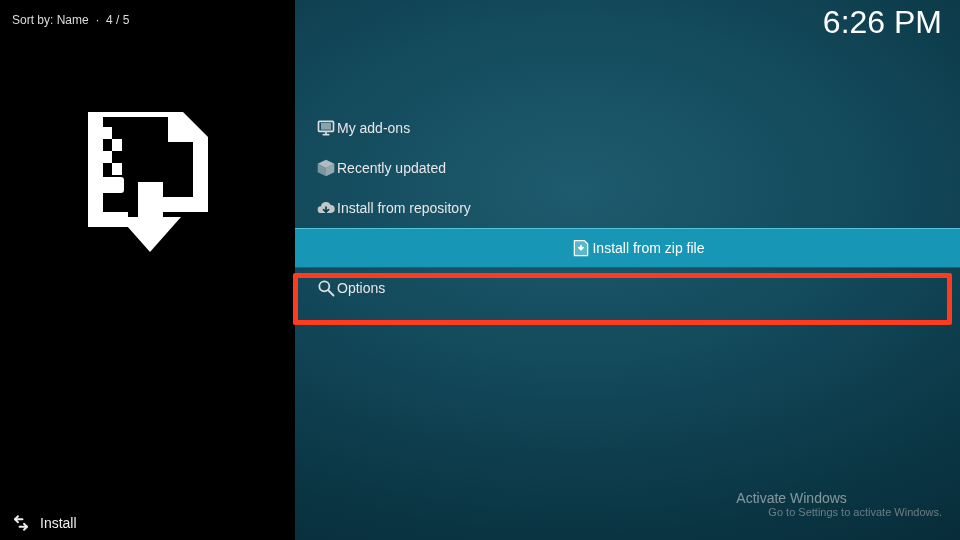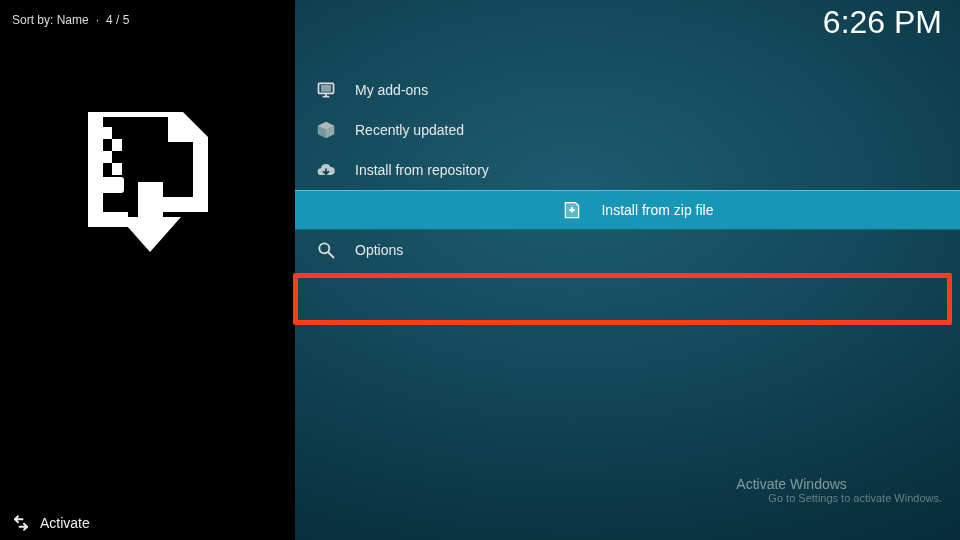--- a/index.html
+++ b/index.html
@@ -42,37 +42,36 @@
       left: 12px;
       display: flex;
       align-items: center;
       gap: 10px;
       font-size: 14px;
       color: #eee;
     }
     .main {
       flex: 1;
       position: relative;
-      padding-top: 70px;
+      padding-top: 108px;
     }
     .clock {
       position: absolute;
       top: 4px;
       right: 18px;
       font-size: 32px;
       font-weight: 300;
       color: #fff;
     }
     .menu-list { width: 100%; }
     .menu-item {
       height: 40px;
       display: flex;
       align-items: center;
       padding-left: 20px;
-      gap: 18px;
       color: #e8e8e8;
       font-size: 14px;
     }
     .menu-item .icon {
       width: 22px; height: 22px;
       display: flex; align-items: center; justify-content: center;
       color: #ddd;
     }
     .menu-item.selected {
       background: #1797b5;
@@ -83,21 +82,21 @@
     }
     .menu-item.selected .icon { color: #fff; }
     .highlight-box {
       position: absolute;
       border: 5px solid #ff3b1f;
       pointer-events: none;
       border-radius: 2px;
     }
     .watermark {
       position: absolute;
-      bottom: 36px;
+      bottom: 22px;
       right: 18px;
       text-align: left;
       color: rgba(230,230,230,0.55);
     }
     .watermark .l1 { font-size: 14px; }
     .watermark .l2 { font-size: 11px; color: rgba(200,200,200,0.5); margin-left: 32px; }
     svg { display: block; }
   </style>
 </head>
 <body>
@@ -124,21 +123,21 @@
     </div>
 
     <div class="options-bar">
       <span class="icon">
         <svg width="18" height="18" viewBox="0 0 24 24" fill="#eee">
           <path d="M8 3 L4 7 L8 11 M16 13 L20 17 L16 21" stroke="#eee" stroke-width="2.5" fill="none" stroke-linecap="round" stroke-linejoin="round"></path>
           <line x1="4" y1="7" x2="14" y2="7" stroke="#eee" stroke-width="2.5" stroke-linecap="round"></line>
           <line x1="20" y1="17" x2="10" y2="17" stroke="#eee" stroke-width="2.5" stroke-linecap="round"></line>
         </svg>
       </span>
-      <span>Activate</span>
+      <span>Install</span>
     </div>
   </div>
 
   <div class="main">
     <div class="clock">6:26 PM</div>
 
     <div class="menu-list">
 
       <div class="menu-item">
         <span class="icon">

